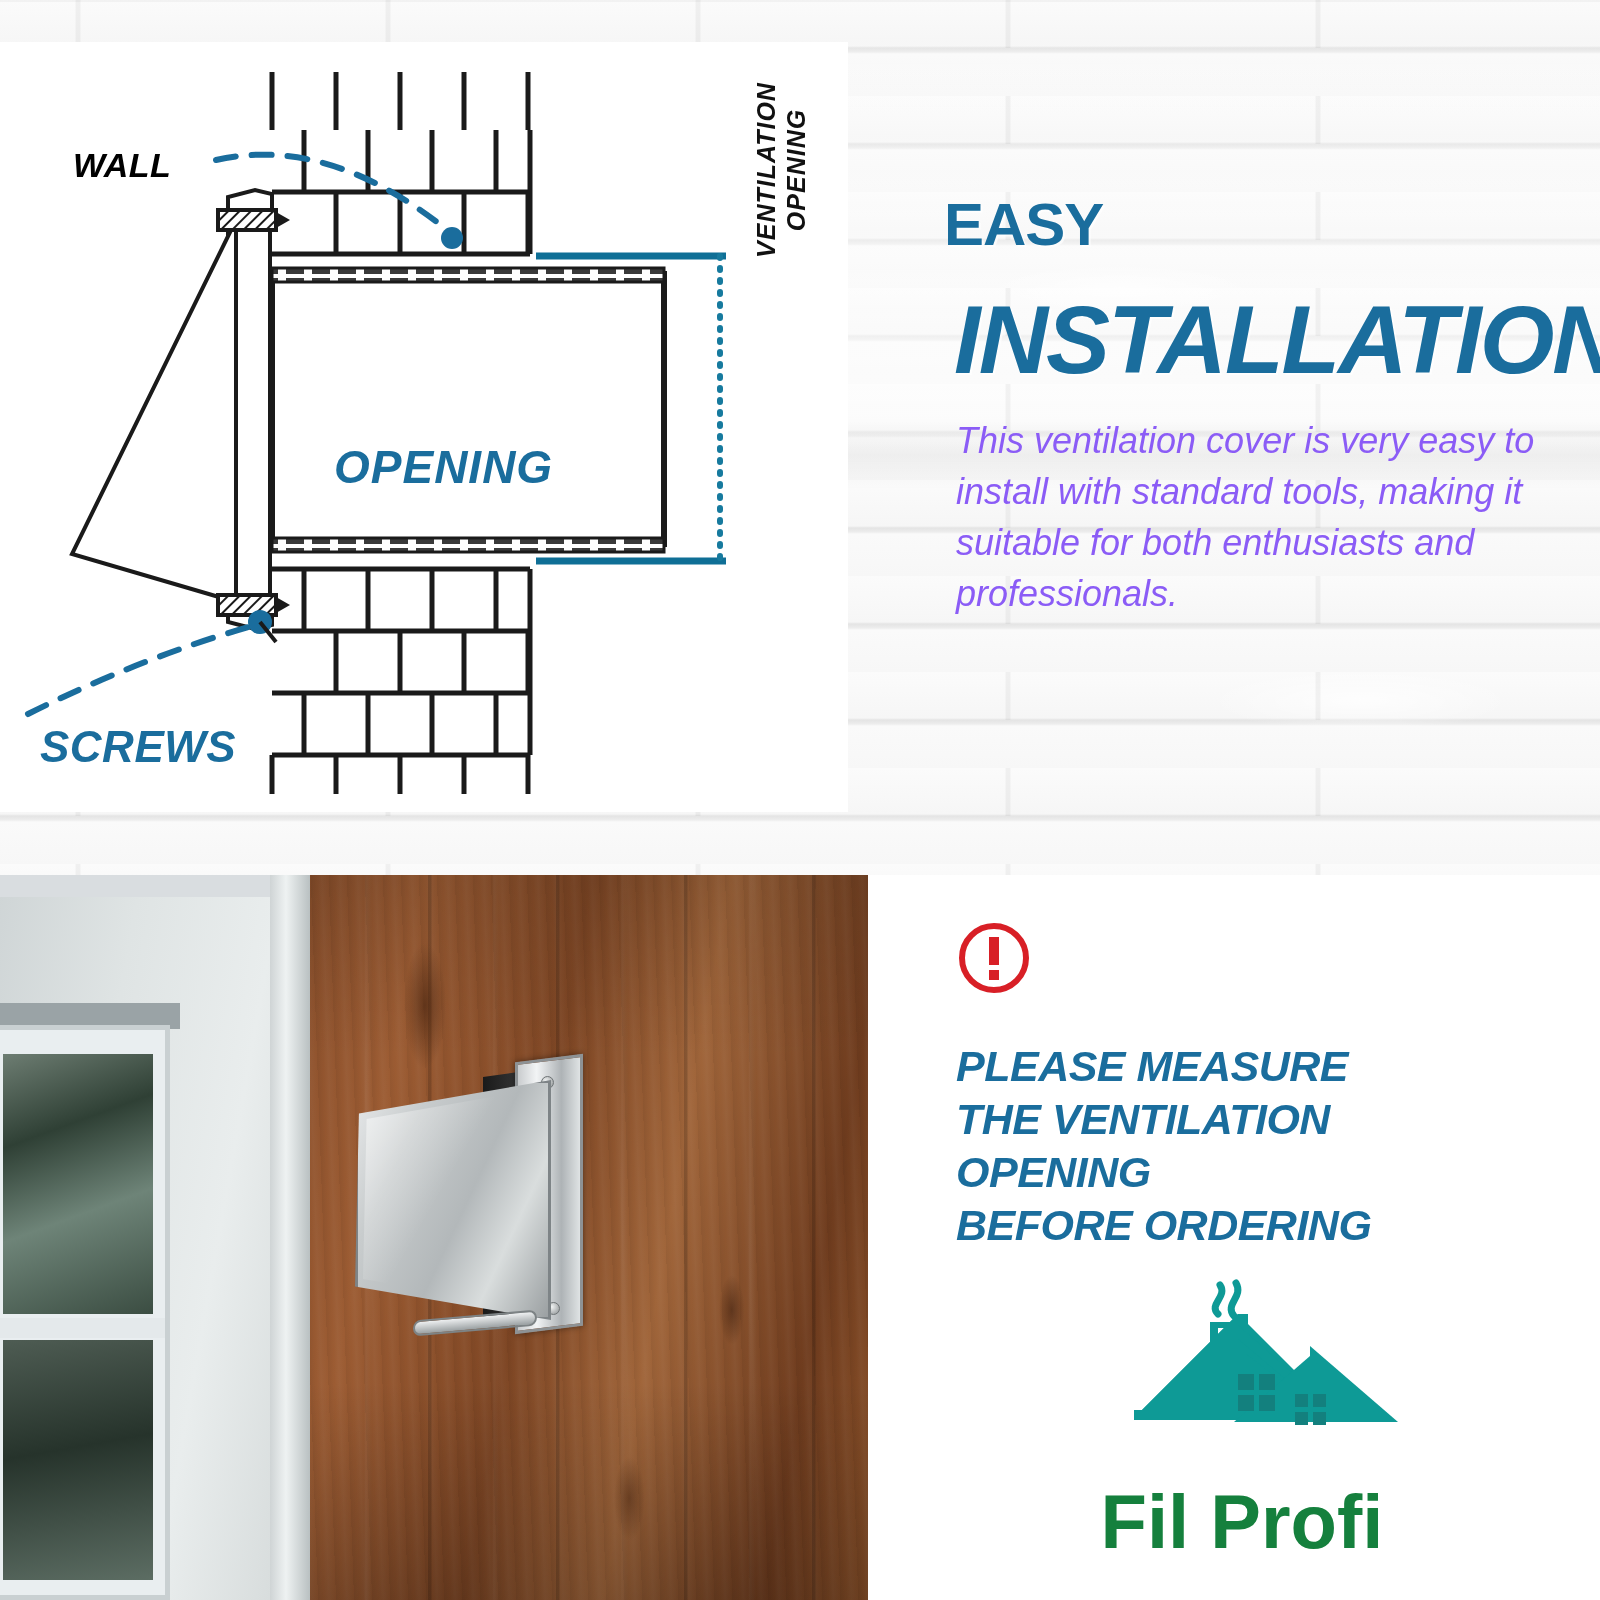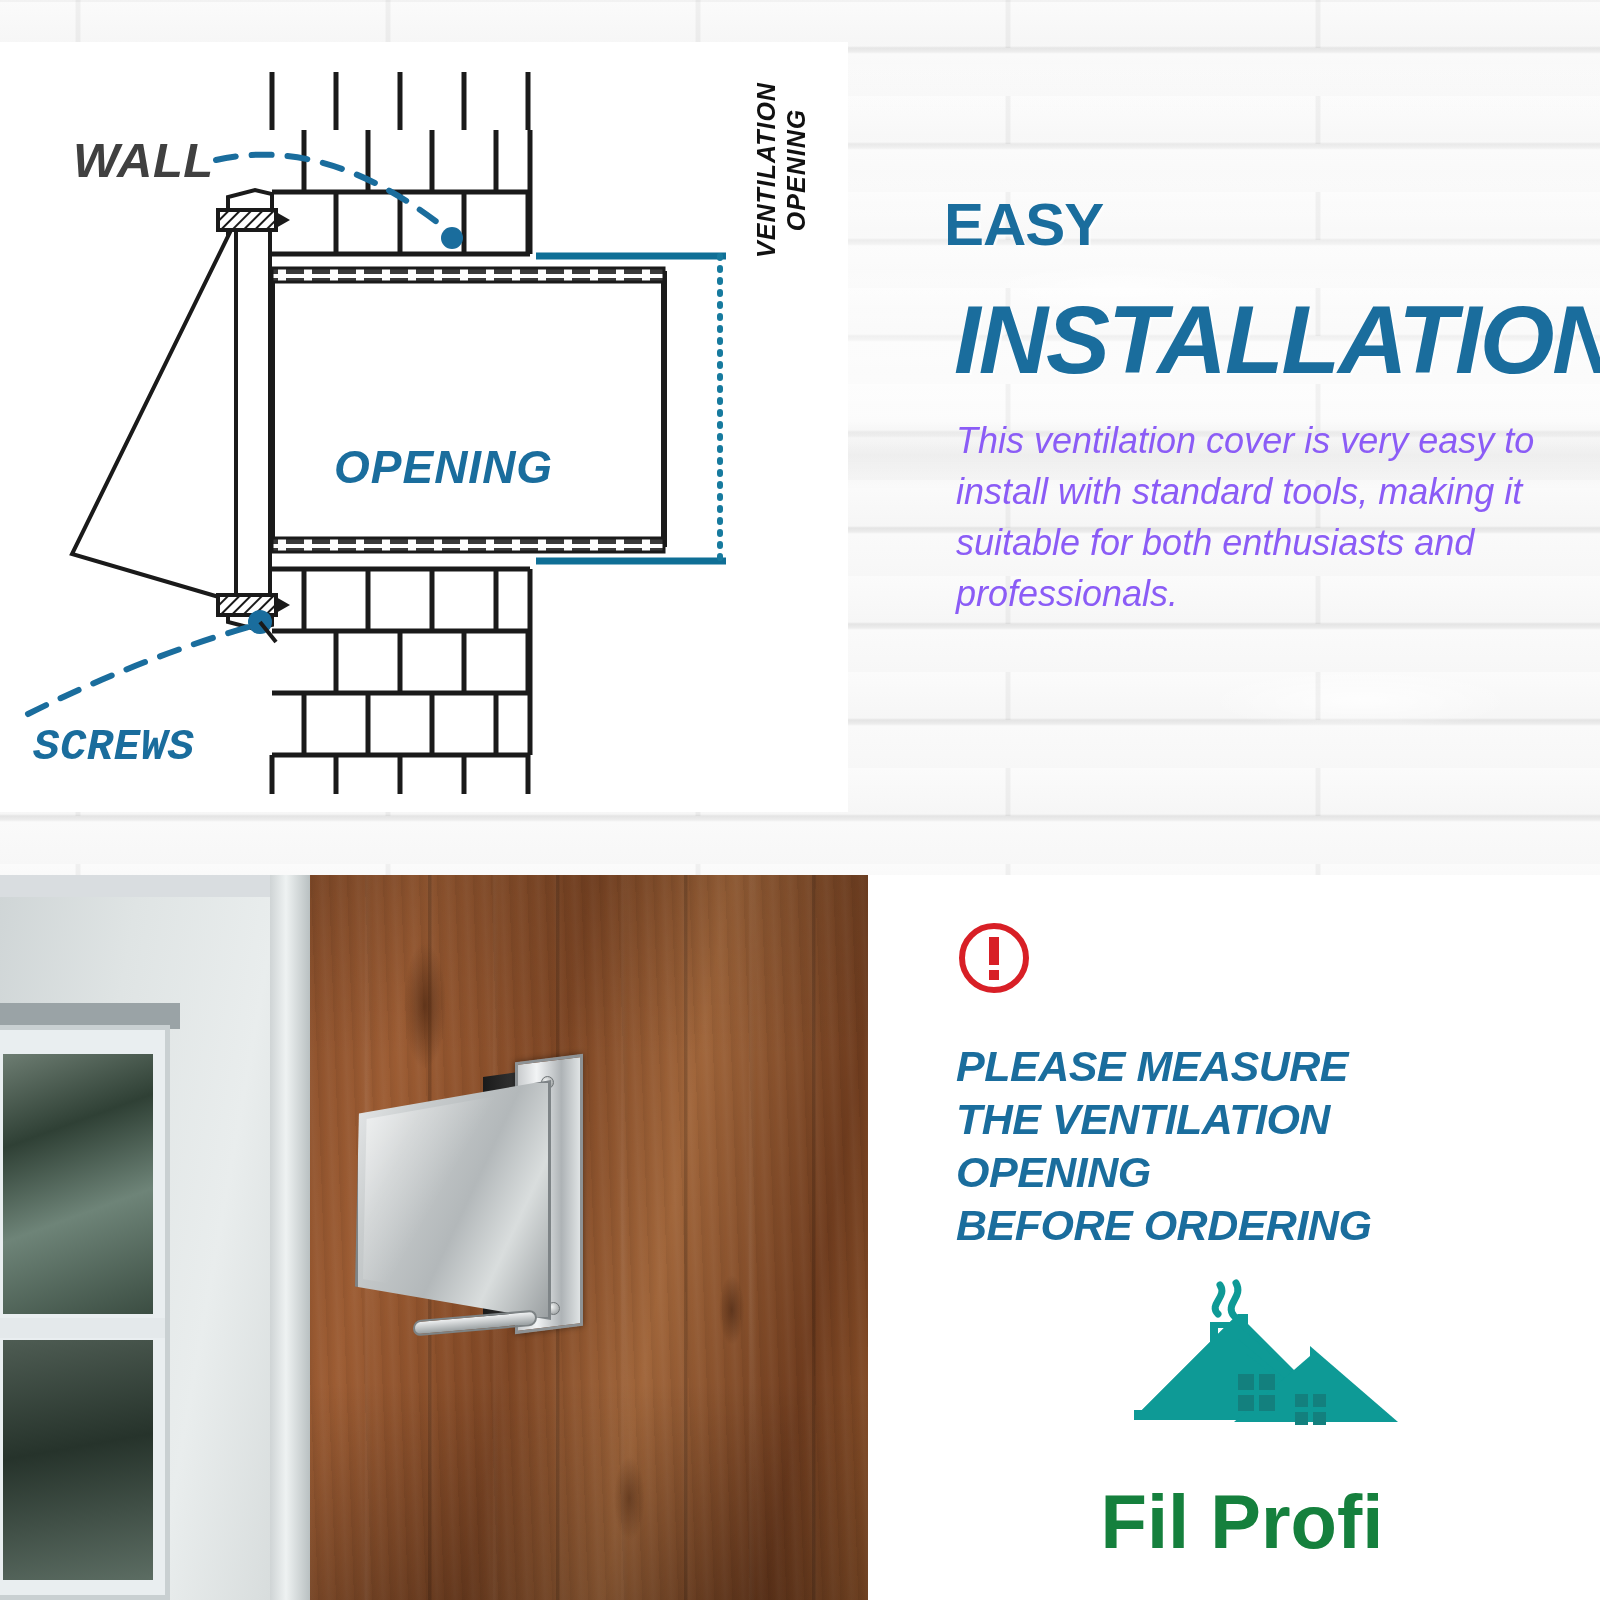--- a/index.html
+++ b/index.html
@@ -92,34 +92,33 @@
 
   
   .logo-wrap { position: absolute; left: 174px; top: 395px; width: 400px; height: 300px; }
   .logo-text {
     position: absolute; left: 0; top: 208px; width: 400px; text-align: center;
     font-size: 76px; font-weight: 700; color: #15803d; letter-spacing: 0px;
   }
 
   
   .lbl-wall {
-    position: absolute; left: 73px; top: 90px;
-    font-size: 49px; font-weight: 700; font-style: italic; color: #404040;
+    position: absolute; left: 73px; top: 104px;
+    font-size: 34px; font-weight: 700; font-style: italic; color: #000000;
     letter-spacing: 0.5px;
   }
   .lbl-pipeline {
     position: absolute; left: 334px; top: 398px;
     font-size: 46px; font-weight: 700; font-style: italic; color: #1a6d9d;
     letter-spacing: 1px;
   }
   .lbl-screws {
-    position: absolute; left: 33px; top: 680px;
+    position: absolute; left: 40px; top: 680px;
     font-size: 44px; font-weight: 700; font-style: italic; color: #1a6d9d;
     letter-spacing: 0.5px;
-    font-family: Liberation Mono, monospace;
   }
   .lbl-vent {
     position: absolute; left: 752px; top: 258px;
     width: 260px;
     transform: rotate(-90deg); transform-origin: 0 0;
     font-size: 25px; font-weight: 700; font-style: italic; color: #111;
     line-height: 1.18; letter-spacing: 1px; text-align: center;
   }
   .lbl-vent span { display: block; }
 

